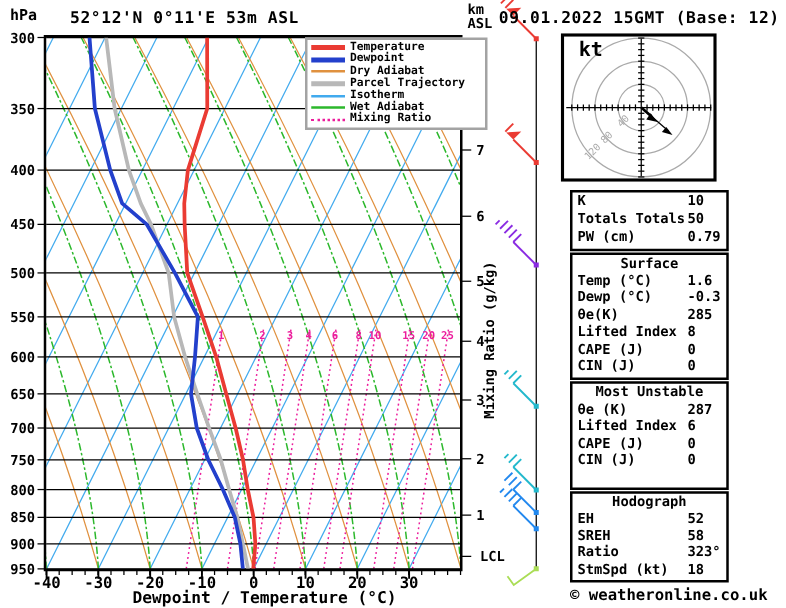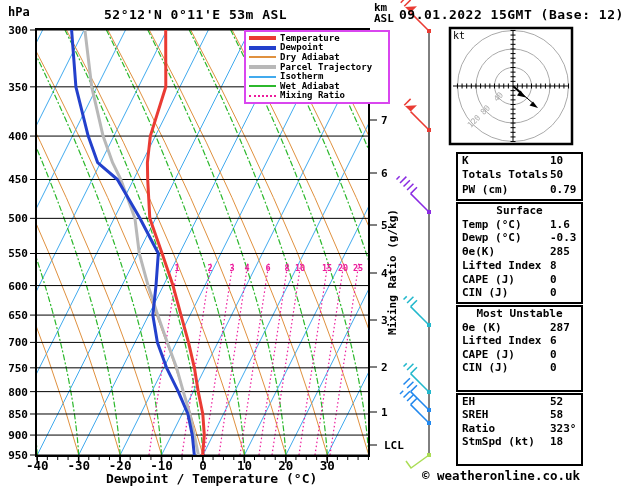--- a/index.html
+++ b/index.html
@@ -8,23 +8,23 @@
   #stage{position:absolute;left:0;top:0;width:629px;height:486px;}
   svg{position:absolute;left:0;top:0;}
   .abs{position:absolute;}
   .hdr{font-weight:bold;font-size:13px;letter-spacing:0.5px;white-space:pre;}
   .unit{font-weight:bold;font-size:12px;}
   .kmunit{font-weight:bold;font-size:11px;line-height:11px;text-align:left;}
   .xtitle{font-weight:bold;font-size:13px;white-space:pre;}
   .mixtitle-wrap{position:absolute;left:392px;top:272px;width:0;height:0;}
   .mixtitle{position:absolute;transform:translate(-50%,-50%) rotate(-90deg);
             font-weight:bold;font-size:11px;white-space:pre;}
-  .kt-lbl{font-size:10px;font-weight:normal;}
+  .kt-lbl{font-size:16px;font-weight:bold;margin-left:10px;}
   #legend{position:absolute;left:244px;top:30px;width:146px;height:74px;
-          border:2px solid #d946ef;background:#fff;box-sizing:border-box;
+          border:2px solid #a3a3a3;background:#fff;box-sizing:border-box;
           display:flex;flex-direction:column;justify-content:space-evenly;padding:1px 0 1px 3px;}
   .leg-row{display:flex;align-items:center;height:9px;}
   .leg-swatch{width:27px;flex:0 0 27px;margin-right:4px;}
   .leg-label{font-size:9px;font-weight:bold;white-space:pre;line-height:9px;}
   .panel{position:absolute;left:456px;width:127px;border:2px solid #000;
          background:#fff;box-sizing:border-box;font-size:11px;font-weight:bold;}
   .panel-title{text-align:center;white-space:pre;}
   .trow{position:relative;white-space:pre;padding-left:4px;}
   .tvalue{position:absolute;left:92px;top:0;}
   #footer{font-weight:bold;font-size:12.5px;white-space:pre;}
@@ -340,21 +340,21 @@
         <text x="496.9205" y="102.0795" font-size="8" fill="#aaaaaa" font-family="DejaVu Sans Mono, monospace" transform="rotate(-45 496.9205 102.0795)">40</text>
         <text x="483.841" y="115.15899999999999" font-size="8" fill="#aaaaaa" font-family="DejaVu Sans Mono, monospace" transform="rotate(-45 483.841 115.15899999999999)">80</text>
         <text x="470.7615" y="128.2385" font-size="8" fill="#aaaaaa" font-family="DejaVu Sans Mono, monospace" transform="rotate(-45 470.7615 128.2385)">120</text>
         <line x1="513" y1="86" x2="535" y2="105" stroke="#000" stroke-width="1"></line>
         <polygon points="538,108 529.5,105.5 533,101.5" fill="#000"></polygon>
         <line x1="513" y1="86" x2="521" y2="93" stroke="#000" stroke-width="2.2"></line>
         <polygon points="526,97.5 517,95.5 520.5,90.5" fill="#000"></polygon>
       </g>
     </svg>
 
-  <div class="abs hdr" style="left:56px;top:7px;margin-left:48px;">52°12'N 0°11'E 53m ASL</div>
+  <div class="abs hdr" style="left:56px;top:7px;">52°12'N 0°11'E 53m ASL</div>
   <div class="abs hdr" style="left:399px;top:7px;">09.01.2022 15GMT (Base: 12)</div>
 
   <div class="abs unit" style="left:8px;top:5px;">hPa</div>
 
   <div class="abs kmunit" style="left:374px;top:2px;">
     <div>km</div>
     <div>ASL</div>
   </div>
 
   <div id="legend">
@@ -412,21 +412,22 @@
         <div class="trow" style="height: 13.7143px; line-height: 13.7143px;"><span>CIN (J)</span><span class="tvalue">0</span></div>
       </div>
       <div class="panel" style="top: 305px; height: 87px;">
         <div class="panel-title" style="height: 13.5px; line-height: 13.5px;">Most Unstable</div>
         <div class="trow" style="height: 13.5px; line-height: 13.5px;"><span>θe (K)</span><span class="tvalue">287</span></div>
         <div class="trow" style="height: 13.5px; line-height: 13.5px;"><span>Lifted Index</span><span class="tvalue">6</span></div>
         <div class="trow" style="height: 13.5px; line-height: 13.5px;"><span>CAPE (J)</span><span class="tvalue">0</span></div>
         <div class="trow" style="height: 13.5px; line-height: 13.5px;"><span>CIN (J)</span><span class="tvalue">0</span></div>
       </div>
       <div class="panel" style="top: 393px; height: 73px;">
+        <div class="panel-title" style="height: 13.4px; line-height: 13.4px;">Hodograph</div>
         <div class="trow" style="height: 13.4px; line-height: 13.4px;"><span>EH</span><span class="tvalue">52</span></div>
         <div class="trow" style="height: 13.4px; line-height: 13.4px;"><span>SREH</span><span class="tvalue">58</span></div>
         <div class="trow" style="height: 13.4px; line-height: 13.4px;"><span>Ratio</span><span class="tvalue">323°</span></div>
         <div class="trow" style="height: 13.4px; line-height: 13.4px;"><span>StmSpd (kt)</span><span class="tvalue">18</span></div>
       </div>
     </div>
 
-  <div id="footer" class="abs" style="left:422px;top:468px;">© weatheronline.co.uk</div>
+  <div id="footer" class="abs" style="left:456px;top:468px;">© weatheronline.co.uk</div>
 </div>
 
 </body></html>

